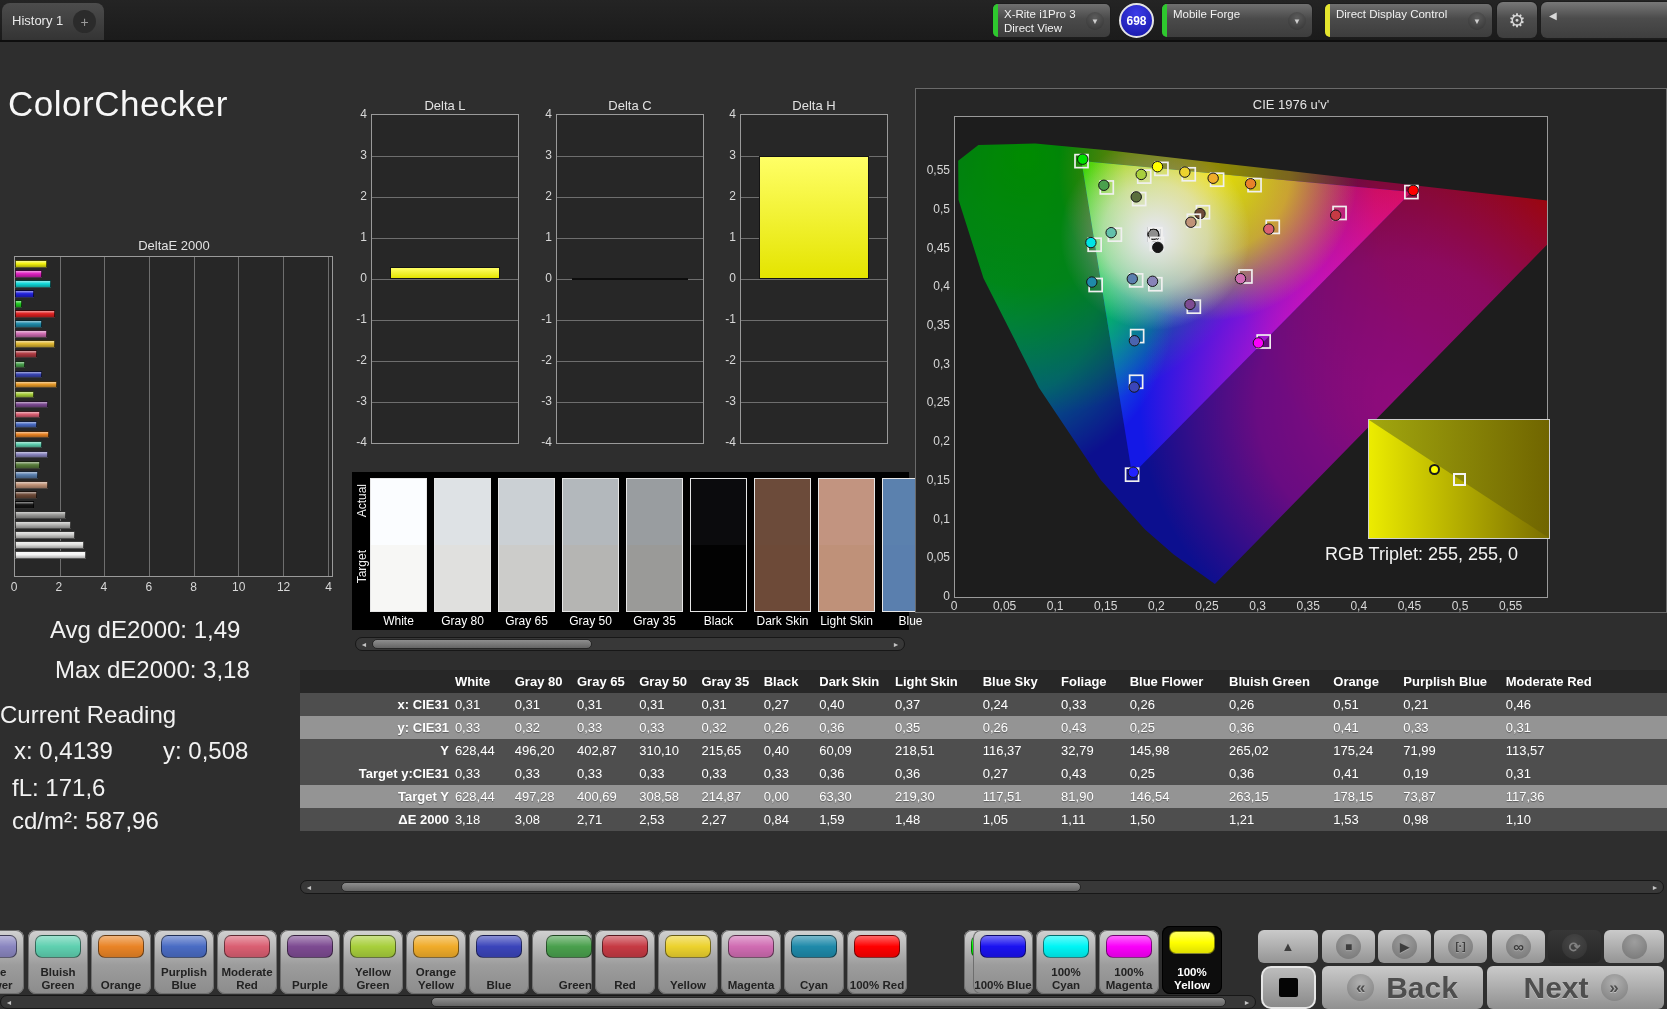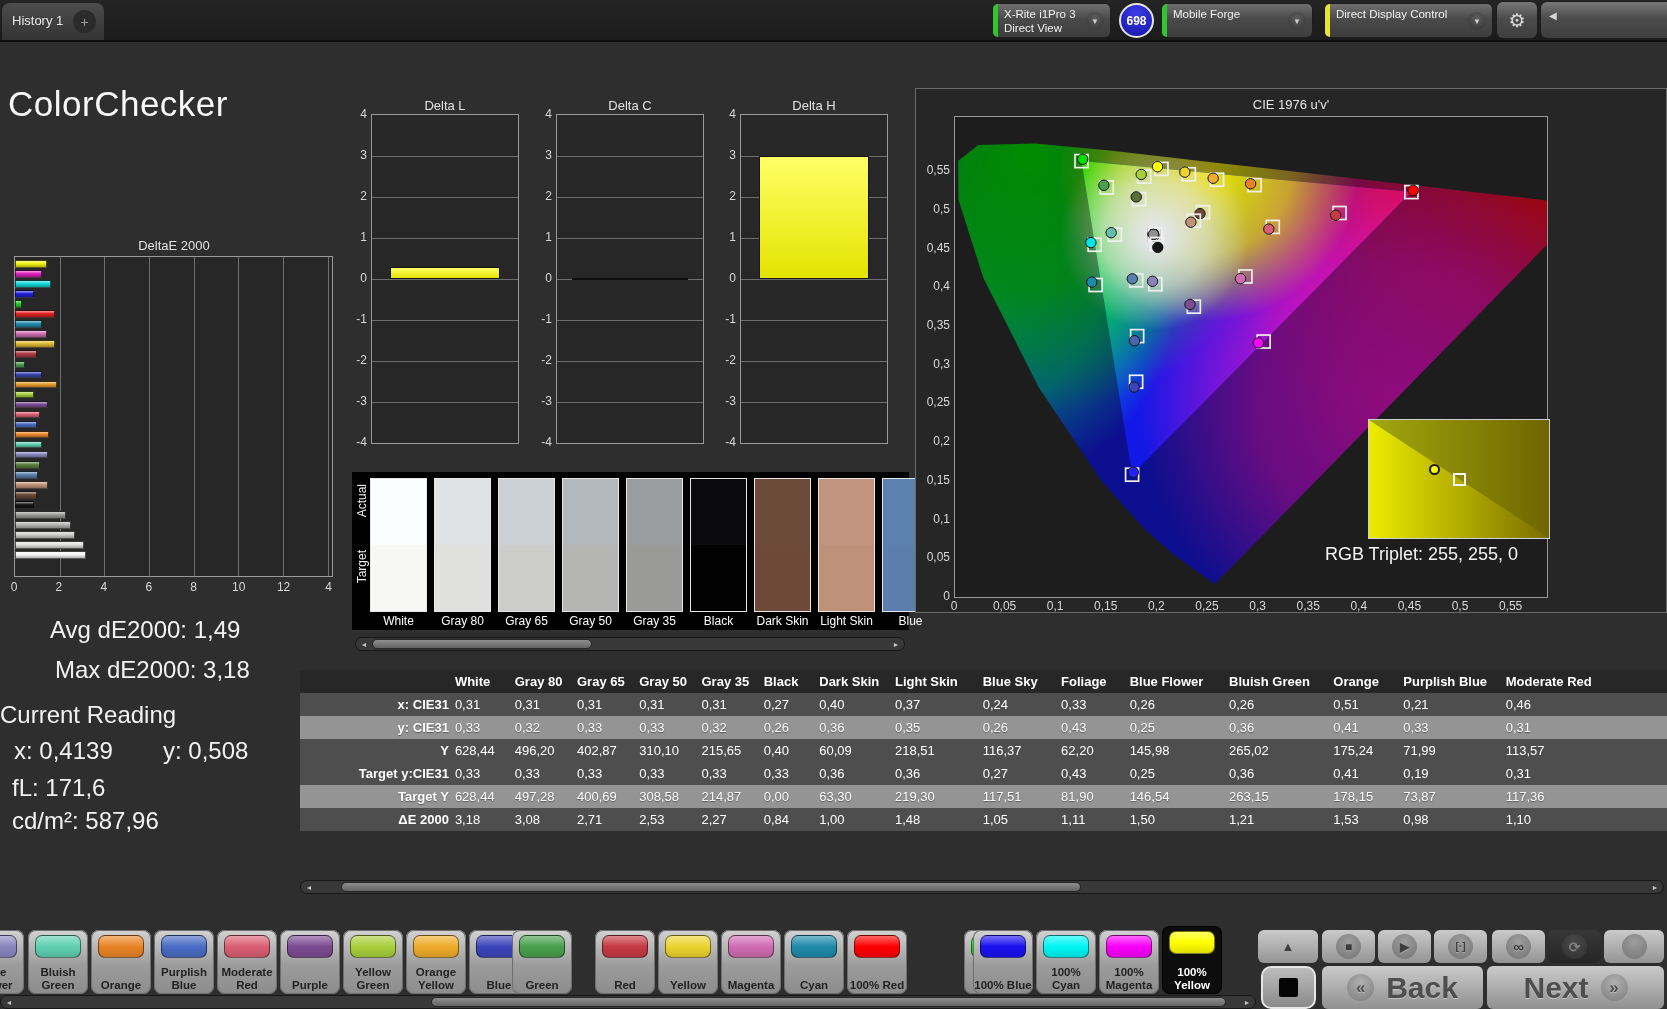--- a/index.html
+++ b/index.html
@@ -546,21 +546,21 @@
             <td class="rowlabel">Y</td>
             <td>628,44</td>
             <td>496,20</td>
             <td>402,87</td>
             <td>310,10</td>
             <td>215,65</td>
             <td>0,40</td>
             <td>60,09</td>
             <td>218,51</td>
             <td>116,37</td>
-            <td>62,20</td>
+            <td>32,79</td>
             <td>145,98</td>
             <td>265,02</td>
             <td>175,24</td>
             <td>71,99</td>
             <td>113,57</td>
           </tr>
           <tr class="dark">
             <td class="rowlabel">Target y:CIE31</td>
             <td>0,33</td>
             <td>0,33</td>
@@ -597,21 +597,21 @@
             <td>117,36</td>
           </tr>
           <tr class="dark">
             <td class="rowlabel">ΔE 2000</td>
             <td>3,18</td>
             <td>3,08</td>
             <td>2,71</td>
             <td>2,53</td>
             <td>2,27</td>
             <td>0,84</td>
-            <td>1,00</td>
+            <td>1,59</td>
             <td>1,48</td>
             <td>1,05</td>
             <td>1,11</td>
             <td>1,50</td>
             <td>1,21</td>
             <td>1,53</td>
             <td>0,98</td>
             <td>1,10</td>
           </tr>
         </tbody>
@@ -653,21 +653,21 @@
         <div class="lbl">Yellow Green</div>
       </div>
       <div class="cbtn" style="left: 406px;">
         <div class="sw" style="background-color: rgb(240, 172, 42);"></div>
         <div class="lbl">Orange Yellow</div>
       </div>
       <div class="cbtn" style="left: 469px;">
         <div class="sw" style="background-color: rgb(59, 69, 186);"></div>
         <div class="lbl">Blue</div>
       </div>
-      <div class="cbtn" style="left: 512px;">
+      <div class="cbtn" style="left: 532px; align-items: flex-end;">
         <div class="sw" style="background-color: rgb(74, 160, 77);"></div>
         <div class="lbl">Green</div>
       </div>
       <div class="cbtn" style="left: 595px;">
         <div class="sw" style="background-color: rgb(198, 58, 68);"></div>
         <div class="lbl">Red</div>
       </div>
       <div class="cbtn" style="left: 658px;">
         <div class="sw" style="background-color: rgb(236, 210, 46);"></div>
         <div class="lbl">Yellow</div>

